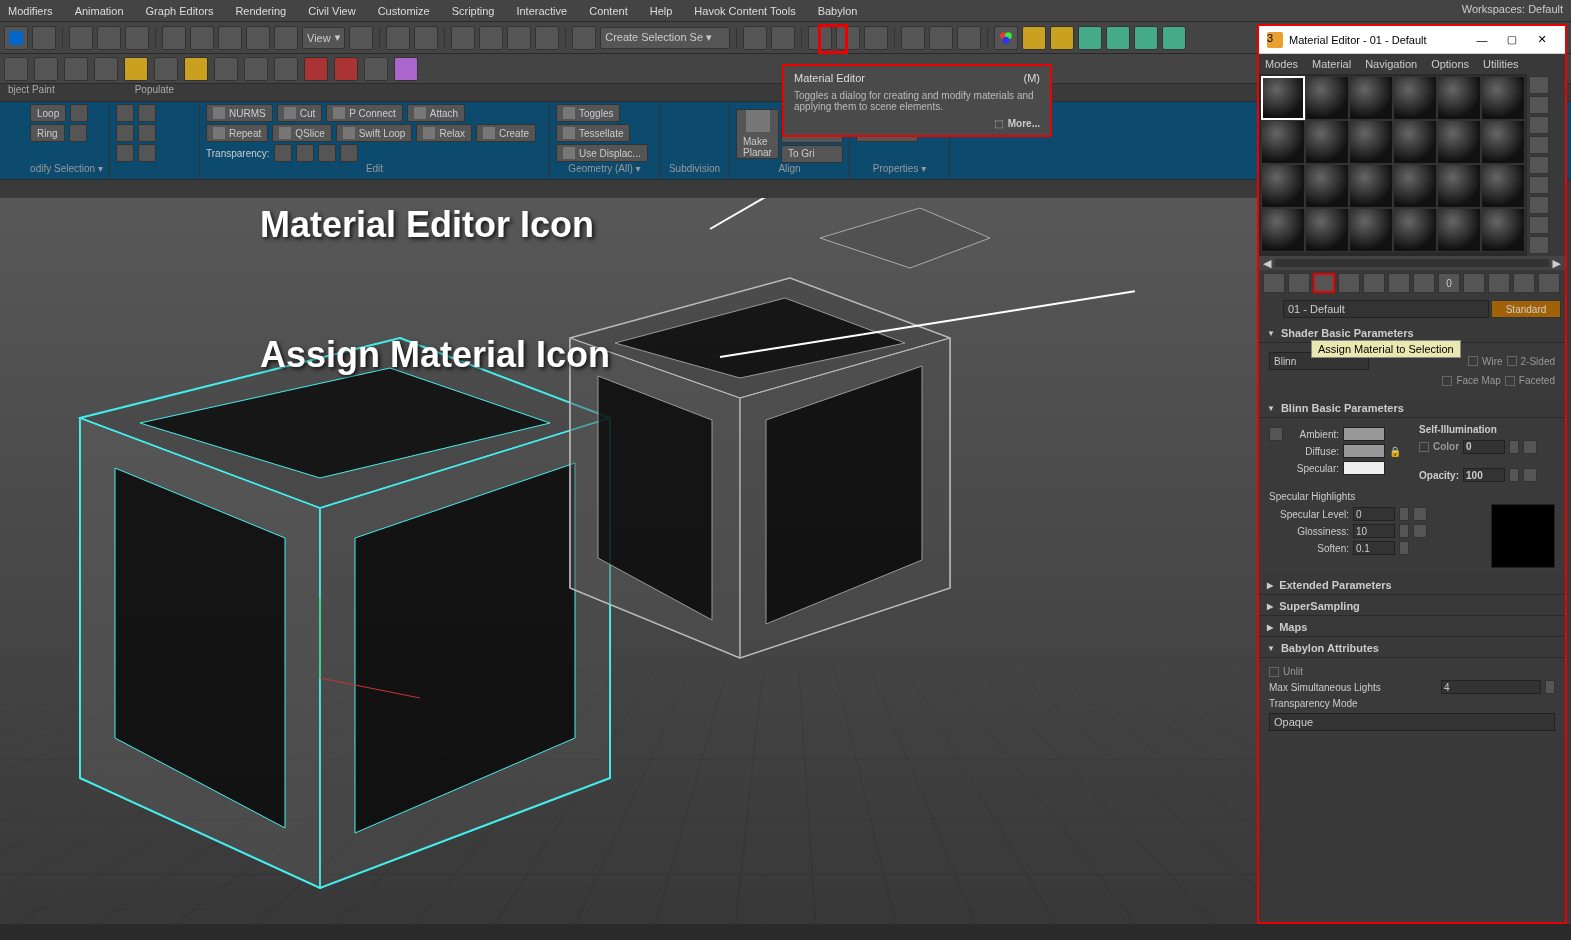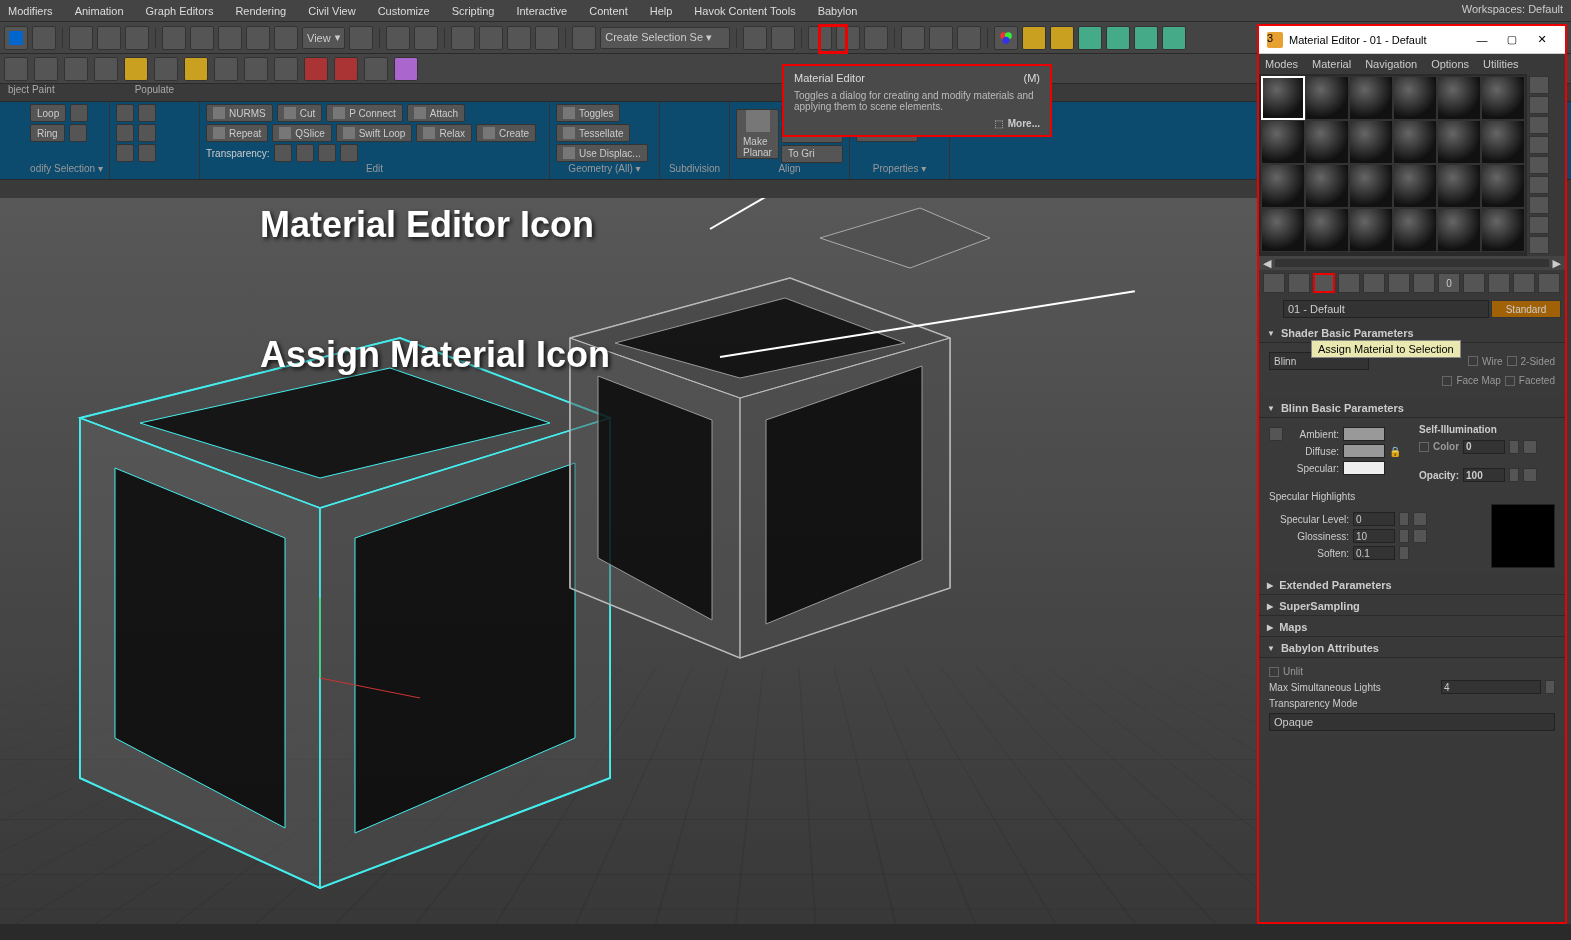--- a/index.html
+++ b/index.html
@@ -634,21 +634,21 @@
               </div>
             <div class="param-row" style="margin-top:14px;">
                 <span>Opacity:</span>
                 <div class="spinner">100</div>
                 <div class="spin-arrows"></div>
                 <div class="sq" style="width:14px;height:14px;"></div>
               </div>
           </div>
         </div>
         <div style="font-size:10px;margin:6px 0 2px;">Specular Highlights</div>
-        <div style="display:flex;gap:16px;align-items:center;">
+        <div style="display:flex;gap:16px;">
           <div style="flex:1;">
             <div class="param-row">
                 <span class="lbl" style="width:80px;">Specular Level:</span>
                 <div class="spinner">0</div>
                 <div class="spin-arrows"></div>
                 <div class="sq" style="width:14px;height:14px;"></div>
               </div>
             <div class="param-row">
                 <span class="lbl" style="width:80px;">Glossiness:</span>
                 <div class="spinner">10</div>

